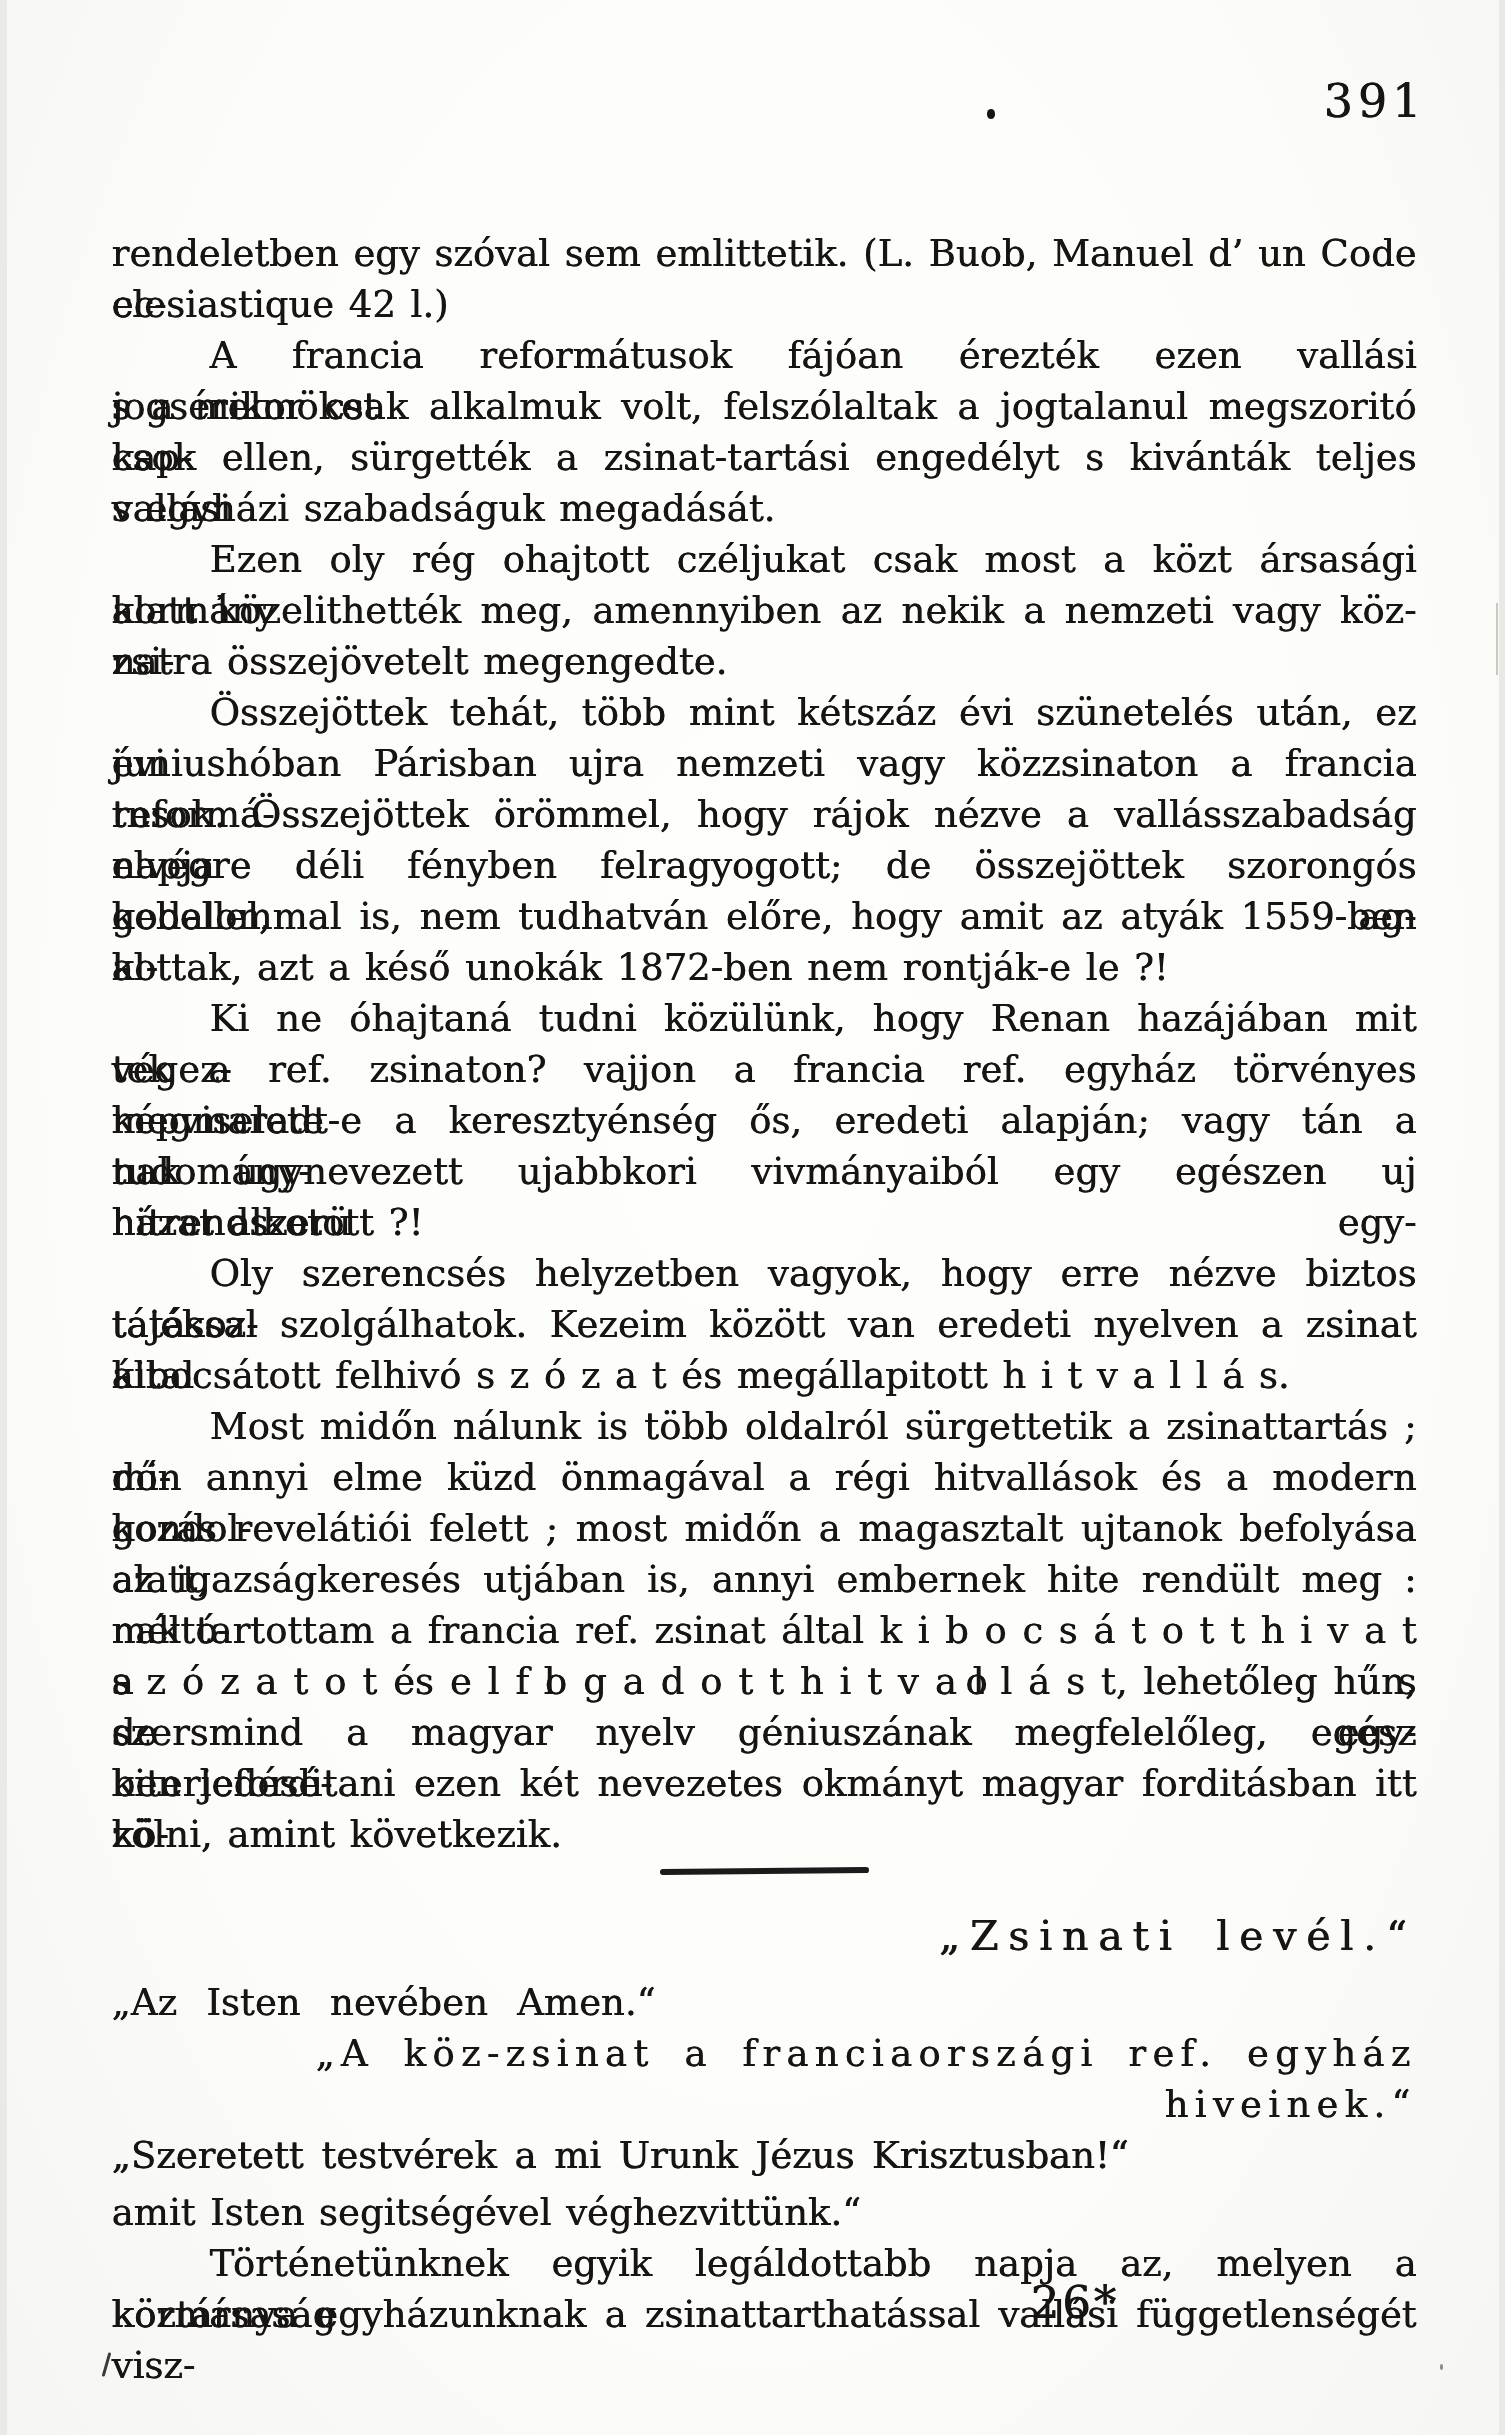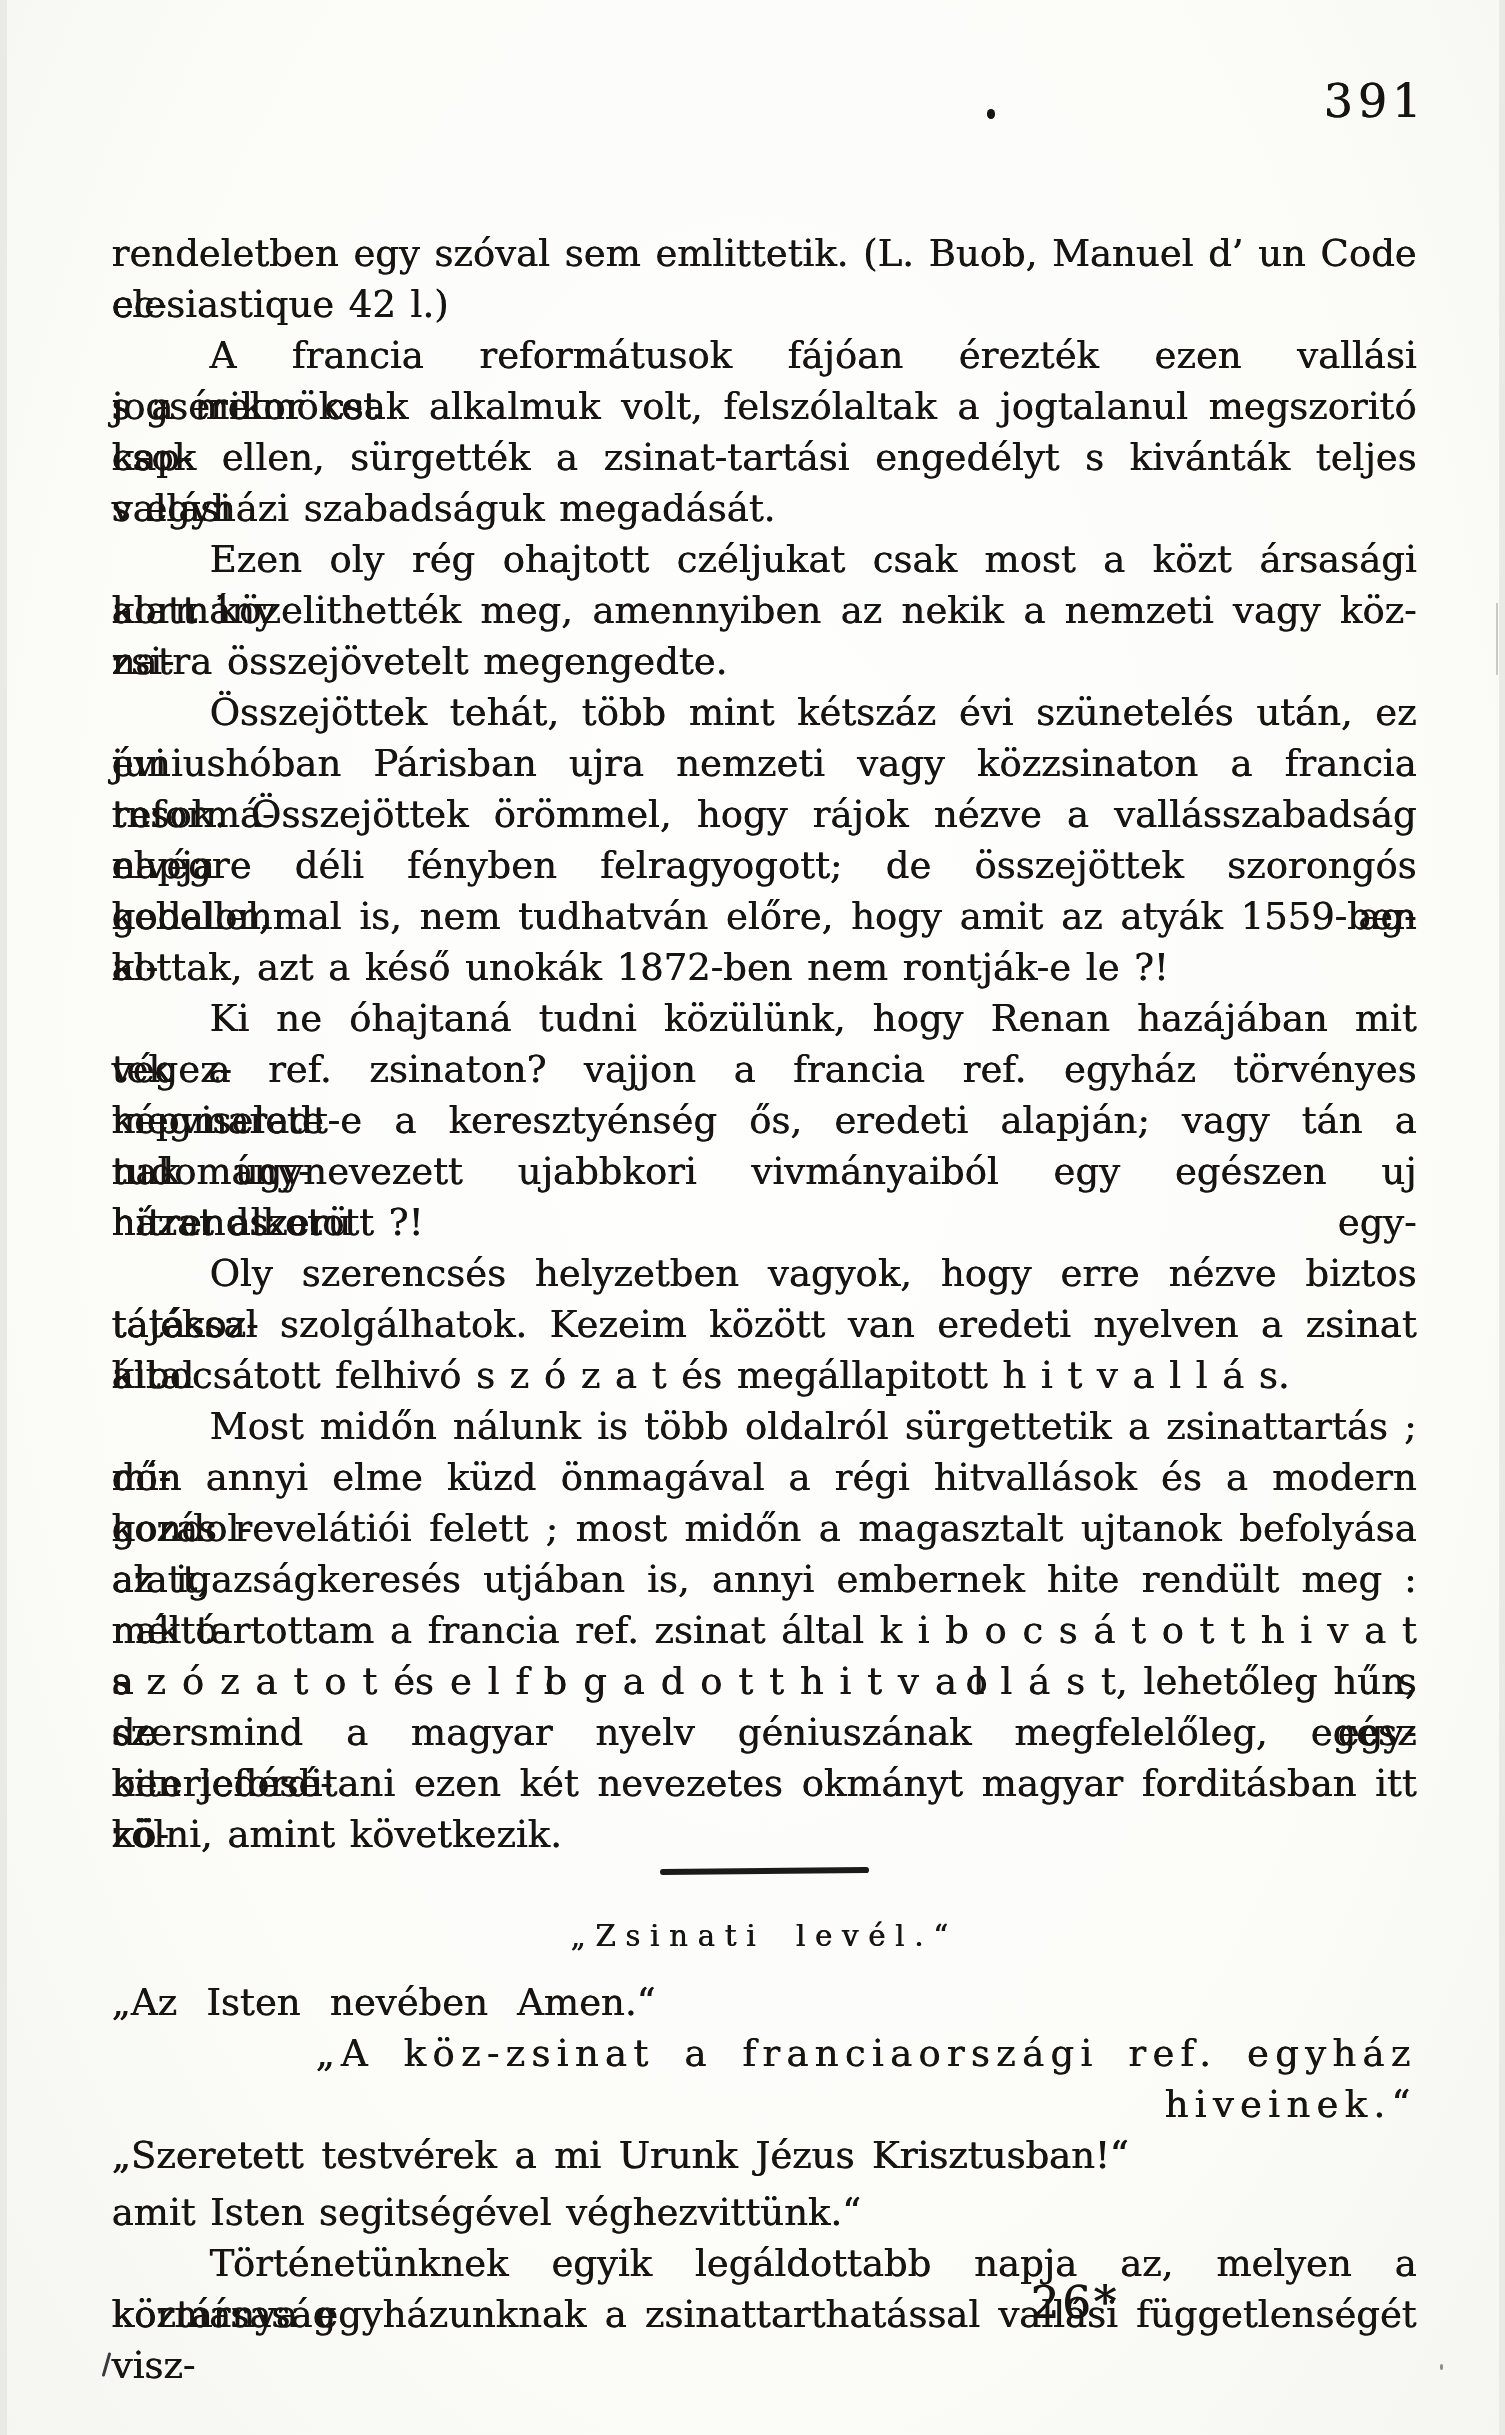--- a/index.html
+++ b/index.html
@@ -36,22 +36,22 @@
     white-space:nowrap;
   }
   .line.j { text-align:justify; text-align-last:justify; white-space:normal; }
   .line.ind { text-indent:98px; }
   .rule {
     width:209px; height:5.9px; background:#1b1b1b;
     margin:7.8px auto 0; border-radius:2.9px;
     transform:rotate(-0.5deg);
   }
   .l-title {
-    margin-top:35px; text-align:center;
-    font-size:29px; line-height:55px;
+    margin-top:35px; text-align:right;
+    font-size:41px; line-height:55px;
     letter-spacing:9.8px; word-spacing:11.7px;
     text-shadow:0.7px 0.3px 0 currentColor;
   }
   .l-inv  { margin-top:13.7px; text-align:left; font-size:37px; line-height:51px; word-spacing:17.6px; }
   .l-addr { text-align:right; font-size:37px; line-height:51px; letter-spacing:6.3px; word-spacing:11.7px; }
   .l-sal  { font-size:37px; line-height:51px; word-spacing:5.9px; text-shadow:0.7px 0.3px 0 currentColor; }
   .letter-lines { margin-top:5.9px; }
   .sig {
     position:absolute; top:2276px; left:1024px;
     font-size:45px; letter-spacing:2.9px;

